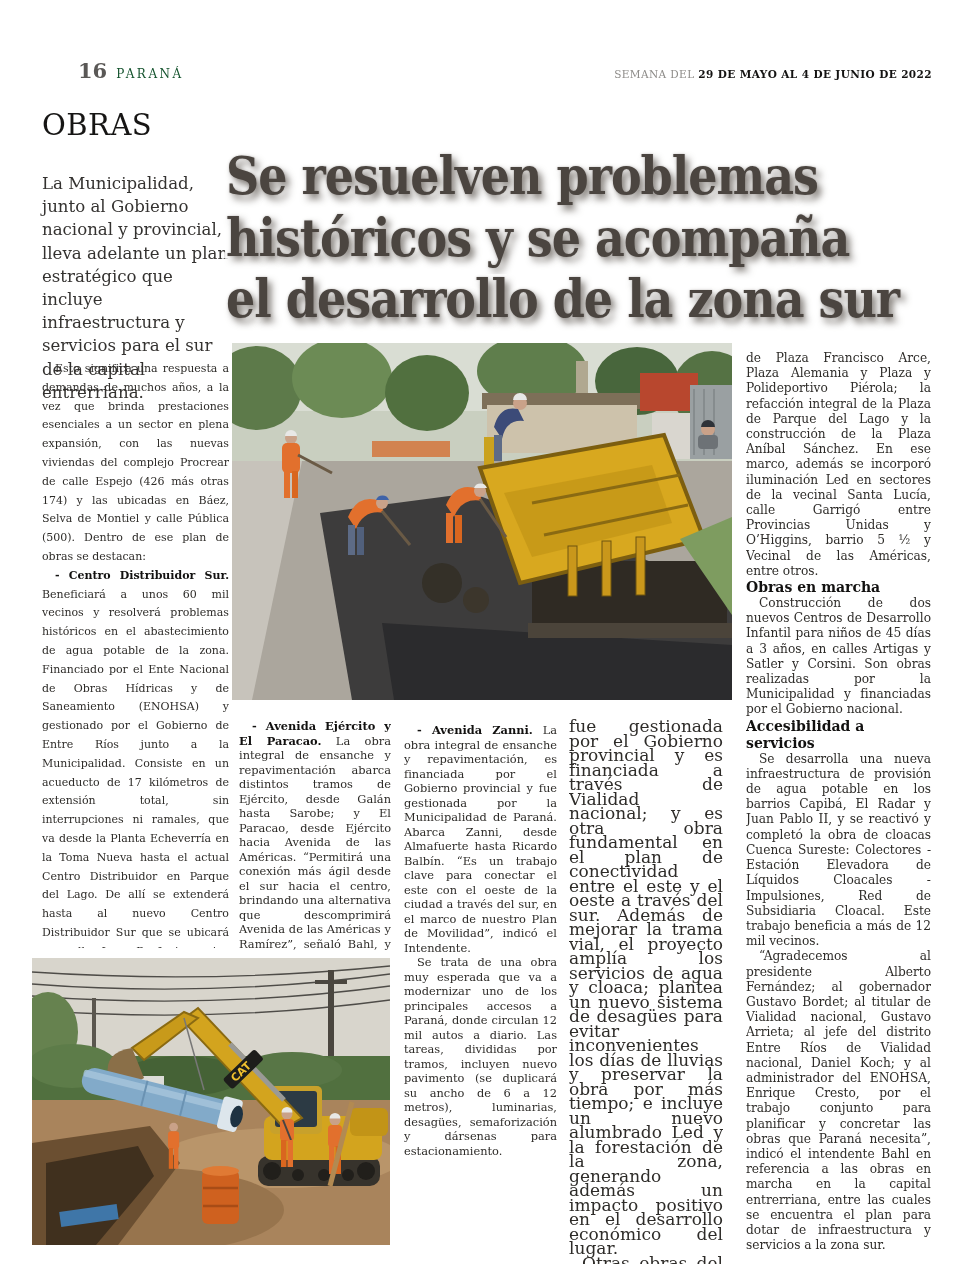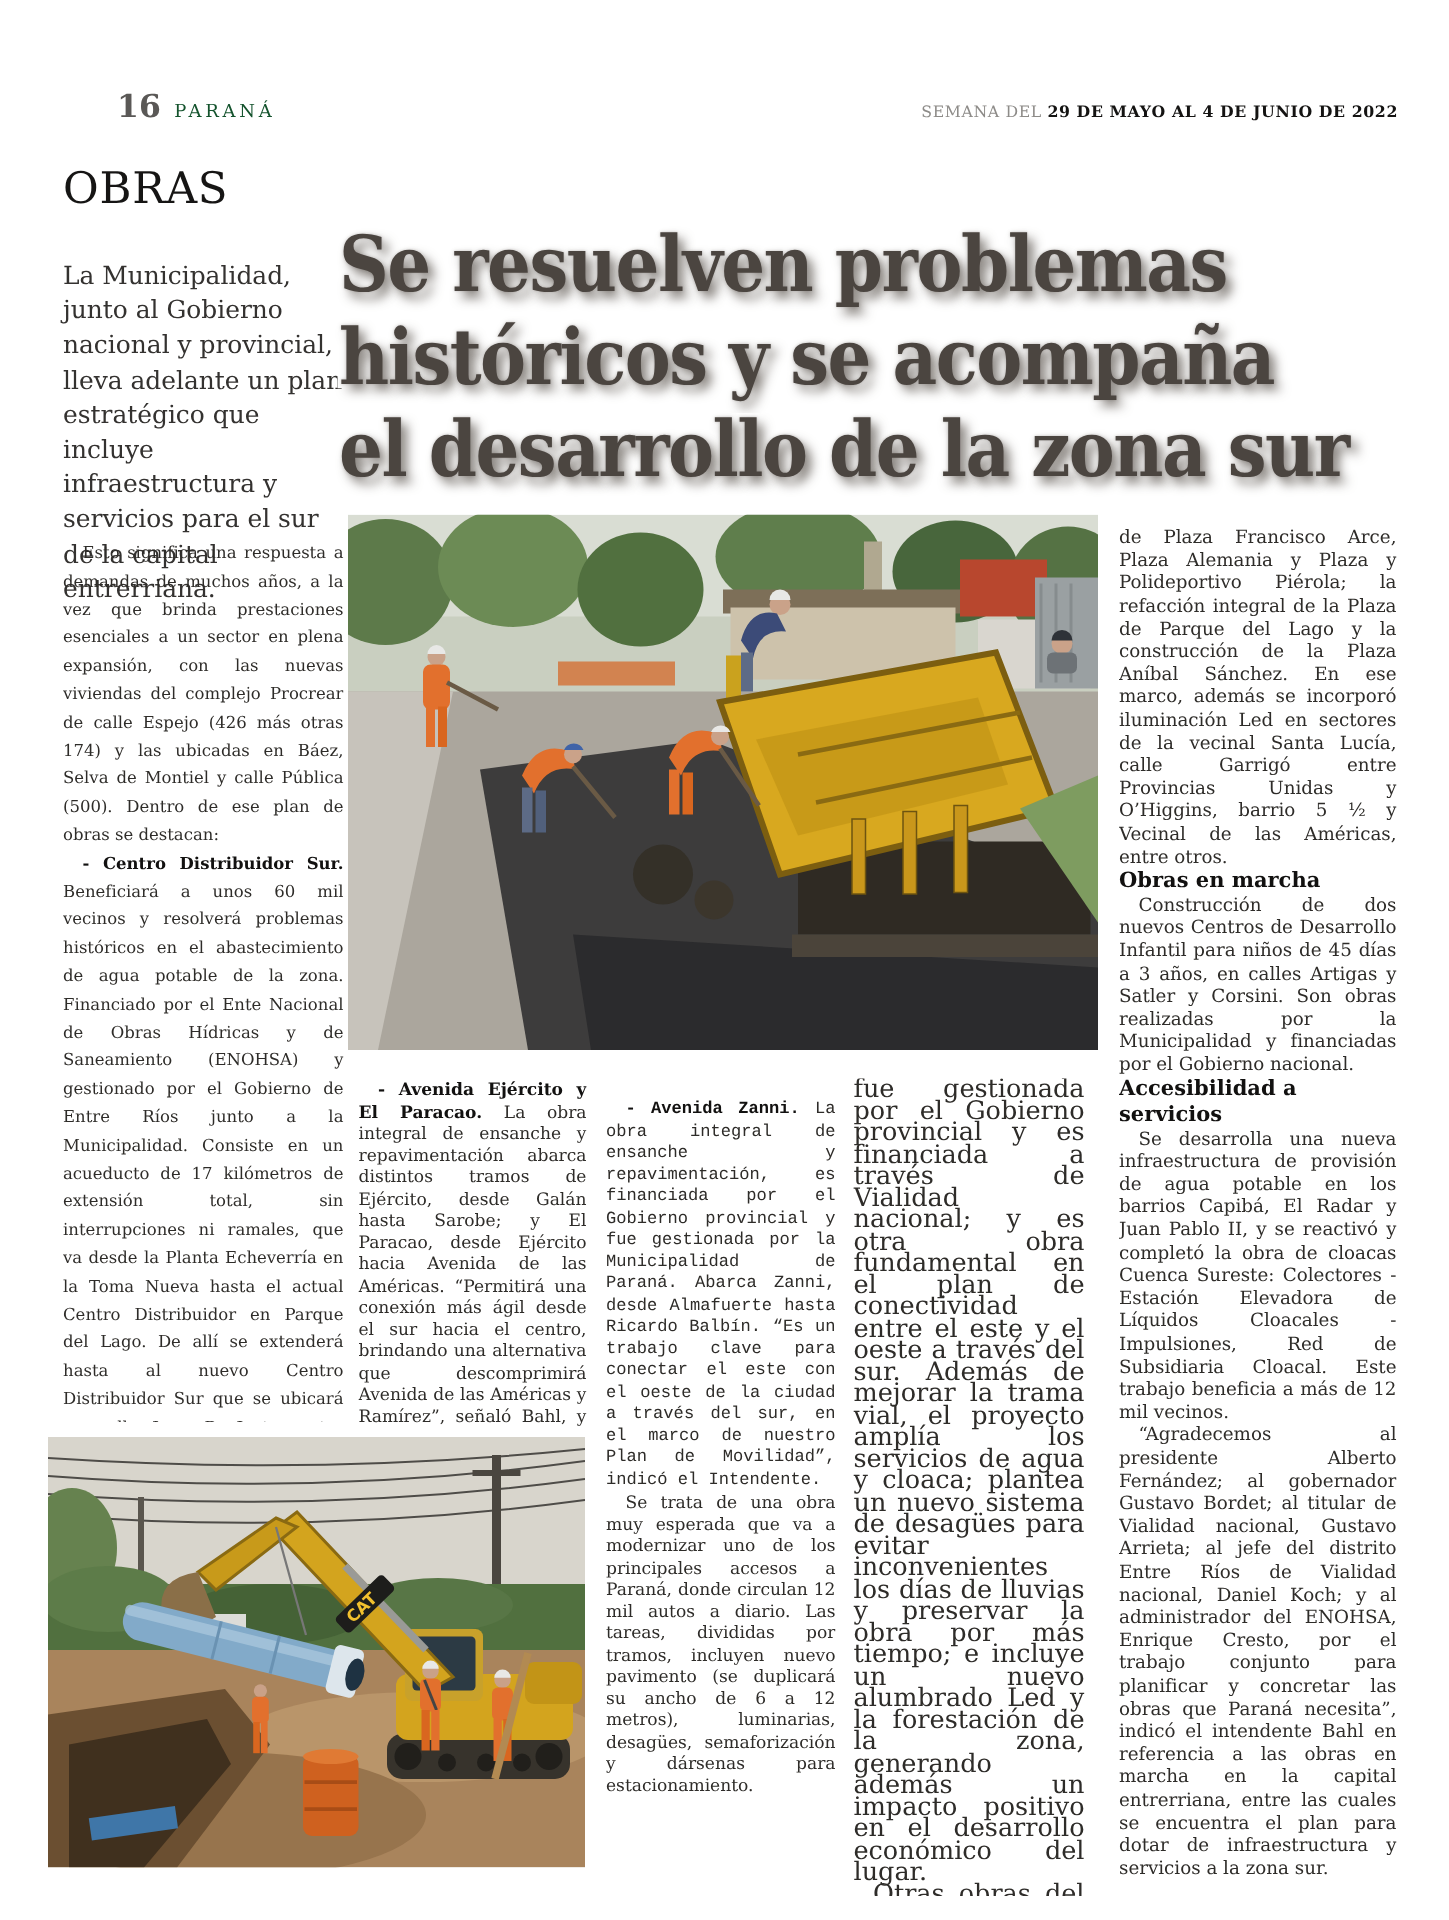--- a/index.html
+++ b/index.html
@@ -41,21 +41,21 @@
   
   .photo { position:absolute; overflow:hidden; }
   .photo svg { display:block; width:100%; height:100%; }
   #photo-paving { left:232px; top:343px; width:500px; height:357px; }
   #photo-pipe   { left:32px;  top:958px; width:358px; height:287px; }
 
   
   .bodycol { position:absolute; text-align:justify; overflow:hidden; }
   .bodycol p { margin:0; }
   .bodycol p.ind { text-indent:13px; }
-  .bodycol p.gap { margin-top:14px;font-family:Liberation Mono, monospace; }
+  .bodycol p.gap { margin-top:4px; }
   .bodycol b.lead { font-weight:bold; color:#121110; }
 
   #col1 { left:42px;  top:360px; width:187px; height:588px;
           font-size:11px; line-height:18.8px; }
   #col2 { left:239px; top:719px; width:152px; height:232px;
           font-size:11.4px; line-height:14.5px; }
   #col3 { left:404px; top:719px; width:153px; height:535px;
           font-size:11.4px; line-height:14.5px; }
   #col4 { left:569px; top:719px; width:154px; height:545px;
           font-size:17px; line-height:14.5px; }

